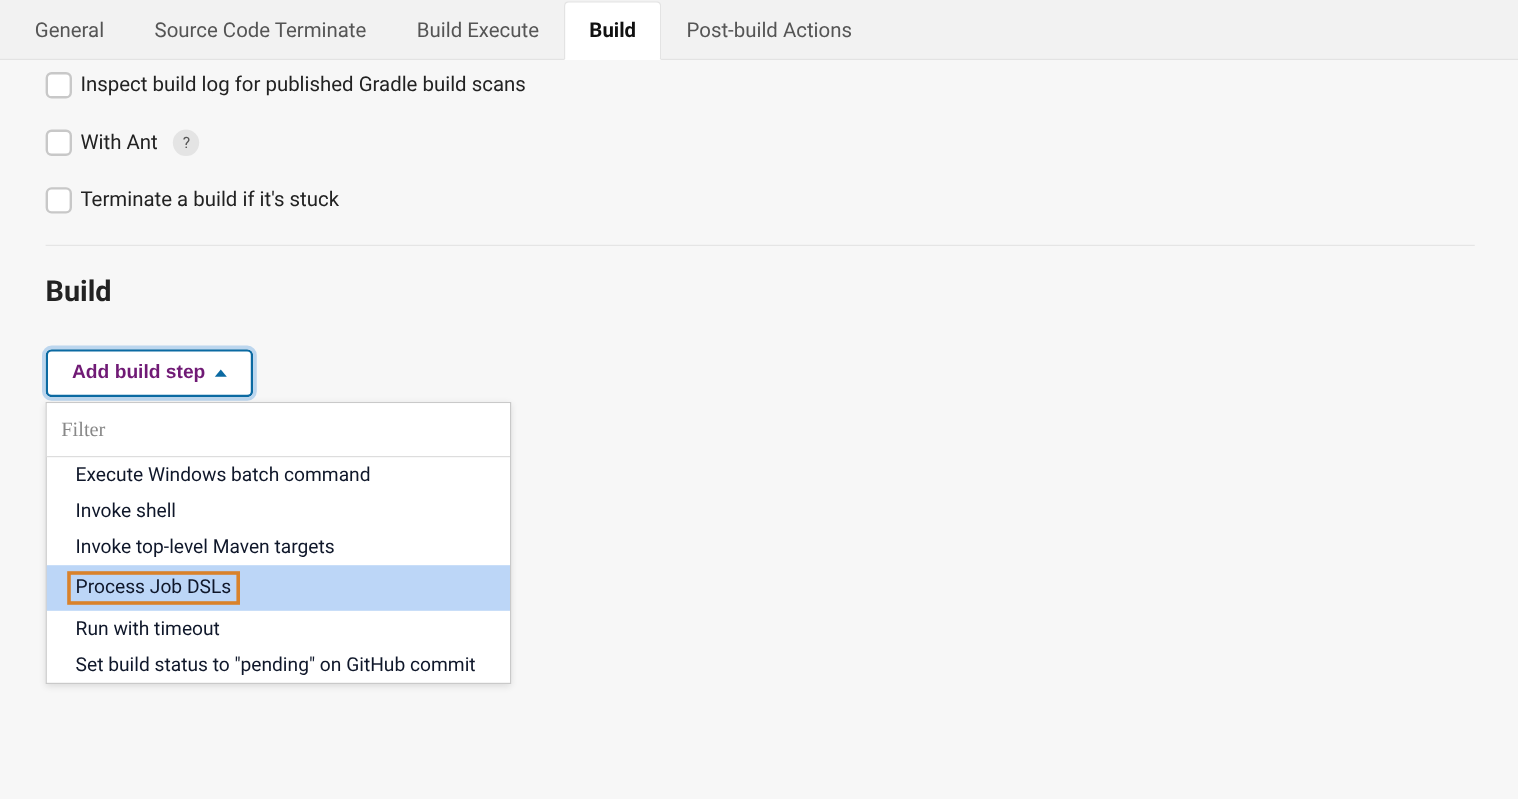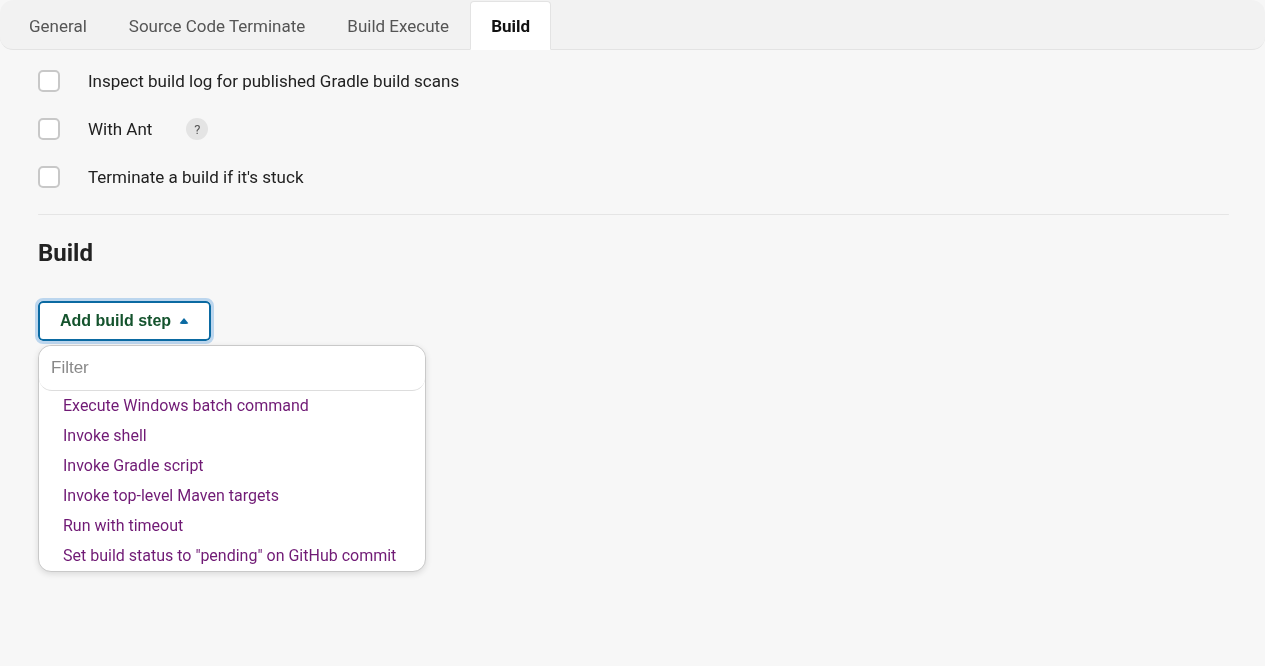--- a/index.html
+++ b/index.html
@@ -1,15 +1,15 @@
 <!DOCTYPE html>
 <html><head>
 <meta charset="utf-8">
 <style>
-  * { box-sizing: border-box; margin: 0; padding: 0; border-radius: 13px; }
+  * { box-sizing: border-box; margin: 0; padding: 0; }
   body {
     font-family: -apple-system, BlinkMacSystemFont, "Segoe UI", Roboto, Arial, sans-serif;
     background: #f7f7f7;
     color: #333;
     width: 1265px;
     height: 666px;
     overflow: hidden;
   }
 
   
@@ -42,22 +42,22 @@
   }
 
   
   .content {
     padding: 10px 36px 0 38px;
   }
 
   .checkbox-row {
     display: flex;
     align-items: center;
-    gap: 28px;
-    margin: 10px 0 26px 0;
+    gap: 7px;
+    margin: 0 0 26px 0;
   }
   .checkbox-box {
     width: 22px;
     height: 22px;
     border: 2px solid #c8c8c8;
     border-radius: 5px;
     background: #fff;
     cursor: pointer;
   }
   .checkbox-label {
@@ -93,21 +93,21 @@
 
   
   .add-step-wrap {
     position: relative;
     display: inline-block;
   }
   .add-step-btn {
     border: 2px solid #0b6aa2;
     outline: 3px solid #bcd6ee;
     background: #fff;
-    color: #14532d;
+    color: #701a75;
     font-weight: 700;
     font-size: 16px;
     padding: 9px 20px;
     border-radius: 5px;
     cursor: pointer;
     display: inline-flex;
     align-items: center;
     gap: 8px;
   }
   .caret-up {
@@ -129,27 +129,28 @@
     box-shadow: 0 2px 6px rgba(0,0,0,0.12);
   }
   .filter-input {
     width: 100%;
     border: none;
     border-bottom: 1px solid #ddd;
     padding: 12px 12px;
     font-size: 17px;
     outline: none;
     color: #0c4a6e;
+    font-family: Liberation Serif, serif;
   }
   .filter-input::placeholder { color: #888; }
   .option-list { list-style: none; }
   .option {
     padding: 5px 24px;
     font-size: 16px;
-    color: #701a75;
+    color: #0f172a;
     cursor: pointer;
     line-height: 20px;
   }
   .option.highlight {
     background: #bcd6f7;
   }
   .option .annot-box {
     display: inline-block;
     border: 3px solid #d9822b;
     padding: 0 4px 2px 4px;
@@ -157,20 +158,21 @@
   }
 </style>
 </head>
 <body>
 
 <div class="tabbar">
   <div class="tab">General</div>
   <div class="tab">Source Code Terminate</div>
   <div class="tab">Build Execute</div>
   <div class="tab active">Build</div>
+  <div class="tab">Post-build Actions</div>
 </div>
 
 <div class="content">
 
   <div class="checkbox-row">
     <div class="checkbox-box"></div>
     <span class="checkbox-label">Inspect build log for published Gradle build scans</span>
   </div>
 
   <div class="checkbox-row">
@@ -192,21 +194,21 @@
     <button class="add-step-btn">
       <span>Add build step</span>
       <span class="caret-up"></span>
     </button>
 
     <div class="dropdown">
       <input class="filter-input" type="text" placeholder="Filter" style="">
       <ul class="option-list">
           <li class="option">Execute Windows batch command</li>
           <li class="option">Invoke shell</li>
-          <li class="option">Invoke Gradle script</li>
           <li class="option">Invoke top-level Maven targets</li>
+          <li class="option highlight"><span class="annot-box">Process Job DSLs</span></li>
           <li class="option">Run with timeout</li>
           <li class="option">Set build status to "pending" on GitHub commit</li>
         </ul>
     </div>
   </div>
 
 </div>
 
 </body></html>

